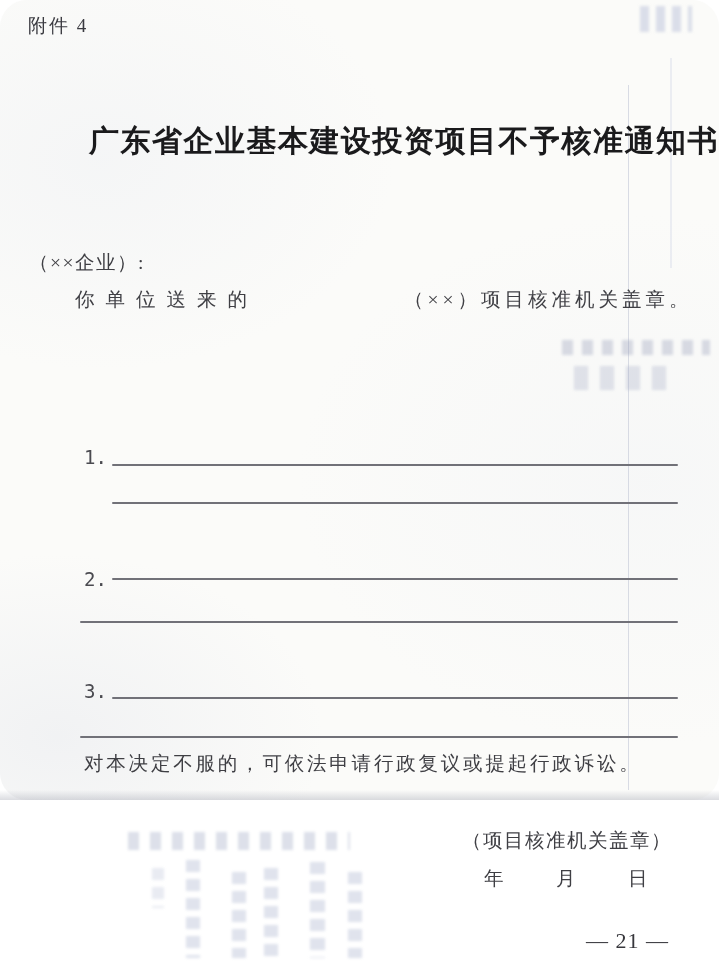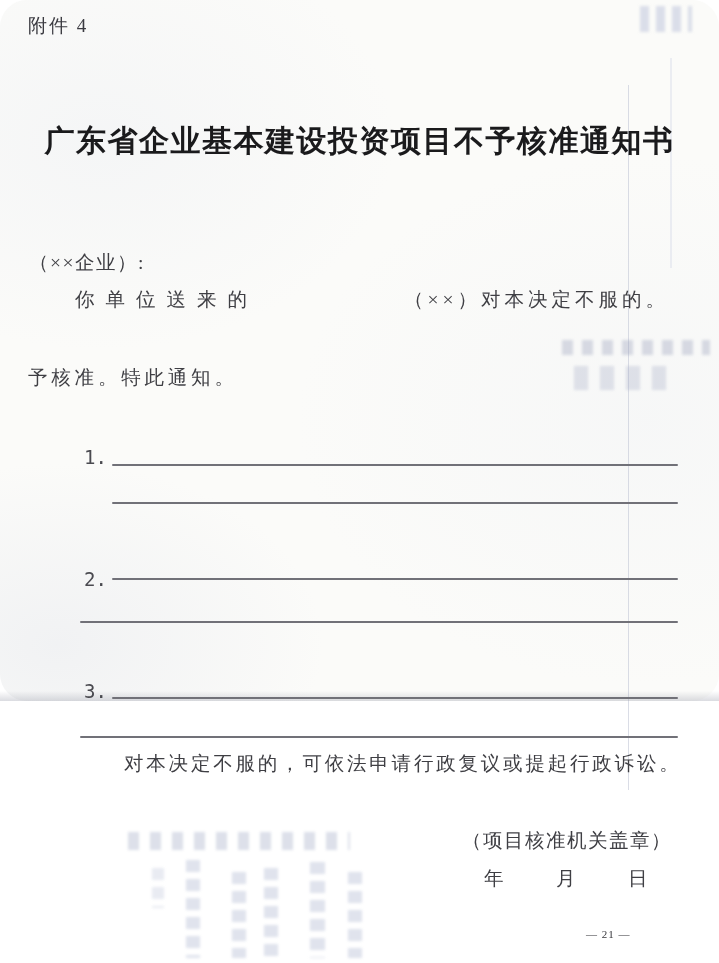--- a/index.html
+++ b/index.html
@@ -2,57 +2,57 @@
 <html><head>
 <meta charset="utf-8">
 <style>
   html,body{margin:0;padding:0;}
   body{
     width:719px;height:963px;overflow:hidden;
     font-family:"Liberation Serif", serif;
     background:#ffffff;
   }
   .page{
-    position:relative;width:719px;height:701px;
+    position:relative;width:719px;height:800px;
     background:
       radial-gradient(ellipse 420px 300px at 14% 20%, rgba(230,233,240,0.30), transparent 70%),
       radial-gradient(ellipse 500px 380px at 90% 60%, rgba(233,236,242,0.25), transparent 70%),
       radial-gradient(ellipse 380px 260px at 8% 92%, rgba(222,225,233,0.35), transparent 70%),
       #fbfbf9;
     color:#3f3f44;
     border-radius:27px;
   }
   .abs{position:absolute;white-space:nowrap;}
   .attachment{left:28px;top:13px;font-size:19px;letter-spacing:2px;color:#3a3a40;}
-  .title{left:0;top:121px;width:719px;text-align:center;font-size:30px;font-weight:700;
+  .title{left:0;top:121px;width:719px;text-align:right;font-size:30px;font-weight:700;
          letter-spacing:1.5px;color:#1a1a1c;}
   .bodytext{font-size:19.5px;color:#3f3f44;font-family:Liberation Serif, serif;}
   .salutation{left:29px;top:249px;letter-spacing:1.5px;}
   .l1-left{left:75px;top:286px;letter-spacing:11px;text-align:right;}
   .l1-blank{left:262px;top:286px;width:140px;height:26px;}
   .l1-right{left:404px;top:286px;letter-spacing:4px;}
   .l2{left:28px;top:325px;letter-spacing:3.8px;}
   .l3{left:28px;top:364px;letter-spacing:3.8px;}
   .item-num{font-family:"DejaVu Sans Mono", monospace;font-size:19px;color:#4a4a50;}
   .num1{left:84px;top:446px;}
   .num2{left:84px;top:568px;}
   .num3{left:84px;top:680px;}
   .rule{position:absolute;height:2px;background:#717178;border-radius:1px;}
   .r1a{left:112px;top:464px;width:566px;}
   .r1b{left:112px;top:502px;width:566px;}
   .r2a{left:112px;top:578px;width:566px;}
   .r2b{left:80px; top:621px;width:598px;}
   .r3a{left:112px;top:697px;width:566px;}
   .r3b{left:80px; top:736px;width:598px;}
-  .appeal{left:84px;top:750px;letter-spacing:2.8px;margin-left:40px;}
+  .appeal{left:84px;top:750px;letter-spacing:2.8px;}
   .seal{left:462px;top:827px;letter-spacing:1.5px;}
   .date-y{left:484px;top:865px;}
   .date-m{left:556px;top:865px;}
   .date-d{left:628px;top:865px;}
-  .pagenum{left:586px;top:928px;font-size:11px;letter-spacing:1px;color:#37373c;}
+  .pagenum{left:586px;top:928px;font-size:22px;letter-spacing:1px;color:#37373c;}
 
   
   .scanline-1{position:absolute;left:628px;top:85px;width:1px;height:705px;
               background:rgba(193,199,214,0.60);}
   .scanline-2{position:absolute;left:670px;top:58px;width:2px;height:210px;
               background:rgba(214,220,232,0.45);}
   .smudge{position:absolute;filter:blur(1.5px);pointer-events:none;}
   .sm-topright{left:640px;top:6px;width:52px;height:26px;
       background:repeating-linear-gradient(90deg, rgba(170,180,210,0.40) 0 9px, transparent 9px 16px);}
   .sm-right1{left:562px;top:340px;width:148px;height:15px;
@@ -89,22 +89,21 @@
   <div class="smudge col c5"></div>
   <div class="smudge col c6"></div>
   <div class="bottom-shadow"></div>
 
   <div class="abs attachment">附件 4</div>
   <div class="abs title">广东省企业基本建设投资项目不予核准通知书</div>
 
   <div class="abs bodytext salutation">（××企业）:</div>
   <div class="abs bodytext l1-left">你单位送来的</div>
   <div class="abs l1-blank"></div>
-  <div class="abs bodytext l1-right">（××）对本决定不服的。</div>
-  <div class="abs bodytext l3">予核准。特此通知。</div>
+  <div class="abs bodytext l1-right">（××）项目核准机关盖章。</div>
 
   <div class="abs item-num num1">1.</div>
   <div class="rule r1a"></div>
   <div class="rule r1b"></div>
 
   <div class="abs item-num num2">2.</div>
   <div class="rule r2a"></div>
   <div class="rule r2b"></div>
 
   <div class="abs item-num num3">3.</div>

